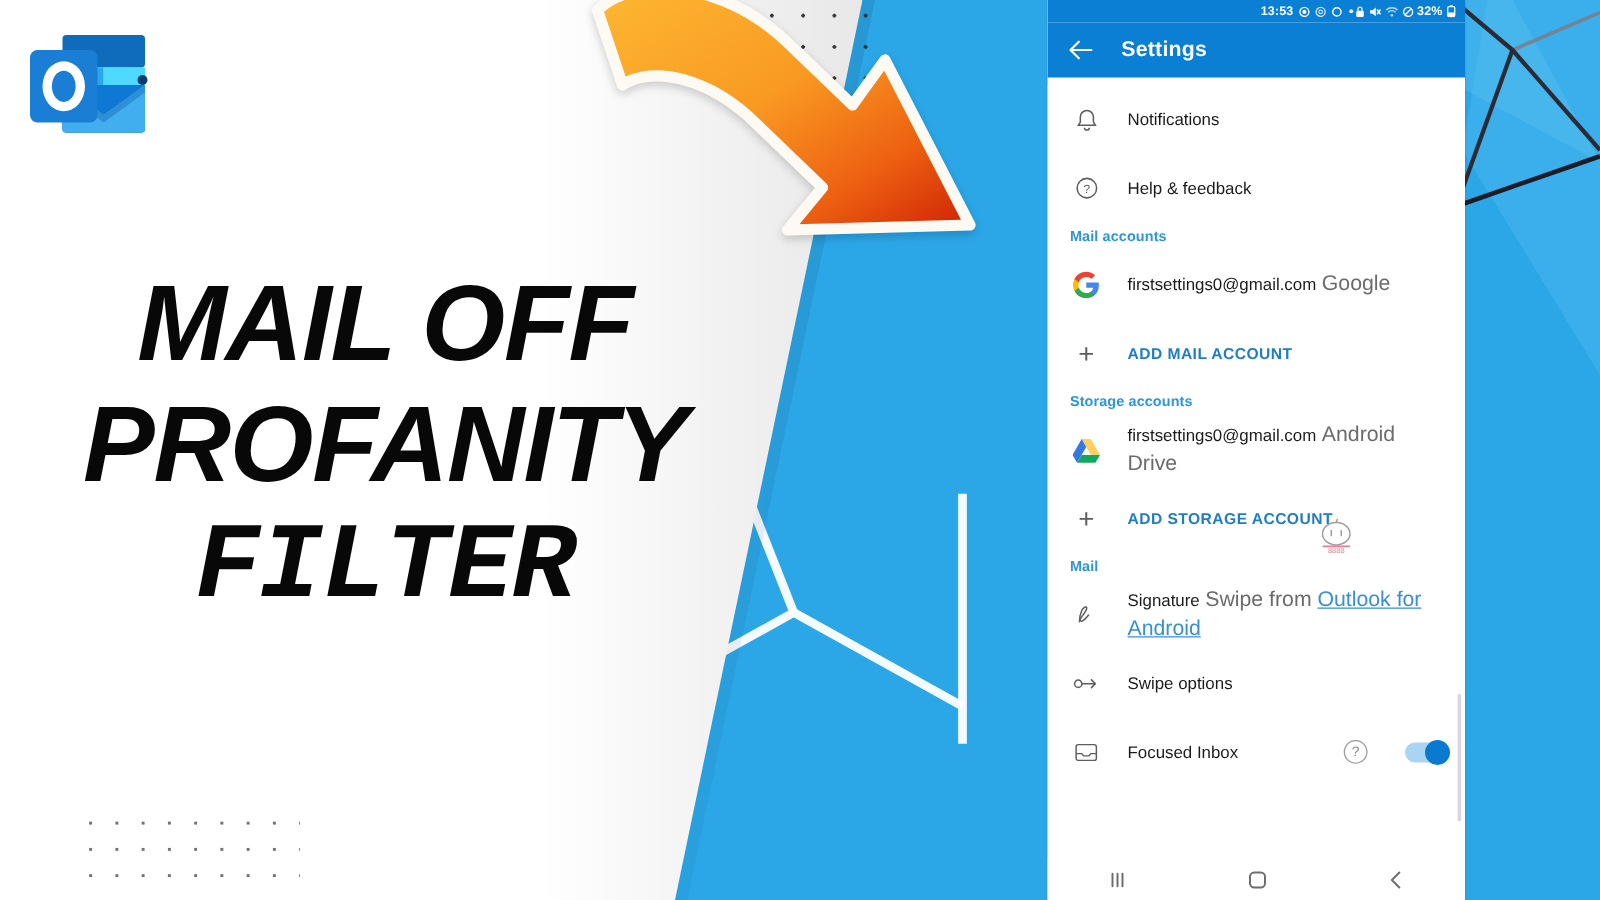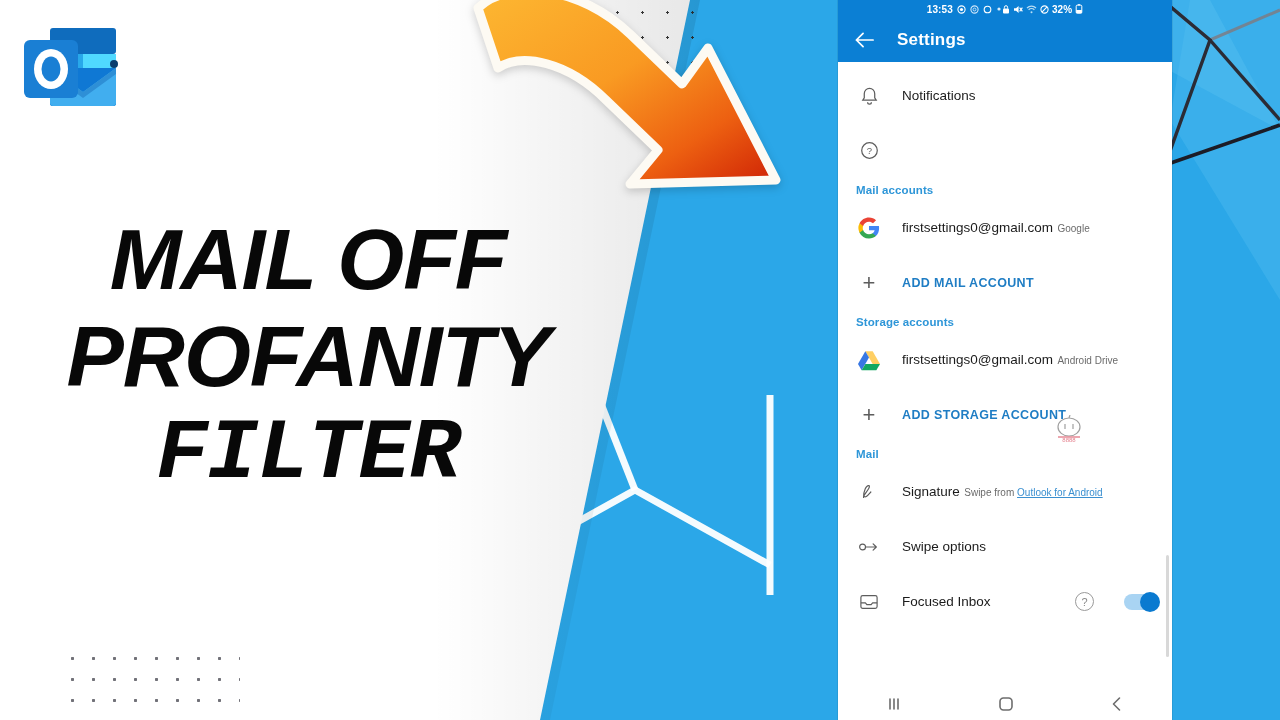--- a/index.html
+++ b/index.html
@@ -120,21 +120,21 @@
     overflow: hidden;
     box-shadow: 0 0 0 1px rgba(0,0,0,.07);
   }
   .statusbar {
     position: relative;
     height: 18px;
     background: #0b7fd4;
     color: #fff;
     display: flex;
     align-items: center;
-    justify-content: center;
+    justify-content: flex-end;
     padding: 0 7px;
     font-size: 10px;
     font-weight: bold;
     letter-spacing: .1px;
   }
   .sb-left { display: flex; align-items: center; gap: 4px; }
   .sb-right { display: flex; align-items: center; gap: 3px; }
   .sb-icon { display: inline-flex; align-items: center; }
   .appbar {
     height: 44px;
@@ -171,21 +171,21 @@
     justify-content: center;
     color: #5d5d5d;
   }
   .row .txtcol { flex: 1; min-width: 0; }
   .row .title {
     font-size: 13.5px;
     color: #1b1b1b;
     line-height: 1.25;
   }
   .row .sub {
-    font-size: 10px;
+    font-size: 17px;
     color: #6b6b6b;
     line-height: 1.3;
     margin-top: 1px;
   }
   .row .sub a {
     color: #3a8fd0;
     text-decoration: underline;
   }
   .row.action .title {
     color: #1f7dc4;
@@ -408,20 +408,21 @@
         <span class="txtcol"><span class="title">Notifications</span></span>
       </div>
 
       <div class="row">
         <span class="ico">
           <svg width="19" height="19" viewBox="0 0 20 20">
               <circle cx="10" cy="10" r="8.2" fill="none" stroke="#5d5d5d" stroke-width="1.3"></circle>
               <text x="10" y="14" font-size="10" text-anchor="middle" fill="#5d5d5d" font-family="Liberation Sans, sans-serif">?</text>
             </svg>
         </span>
+        <span class="txtcol"><span class="title">Help &amp; feedback</span></span>
       </div>
 
       <div class="section-head">Mail accounts</div>
 
       <div class="row">
         <span class="ico">
           <svg class="gicon" viewBox="0 0 24 24">
             <path fill="#4285F4" d="M23 12.25c0-.82-.07-1.6-.21-2.36H12v4.47h6.17a5.3 5.3 0 0 1-2.29 3.48v2.9h3.7C21.74 18.72 23 15.77 23 12.25z"></path>
             <path fill="#34A853" d="M12 23.5c3.1 0 5.7-1.03 7.6-2.78l-3.7-2.9c-1.03.69-2.35 1.1-3.9 1.1-3 0-5.53-2.02-6.44-4.74H1.7v2.99A11.49 11.49 0 0 0 12 23.5z"></path>
             <path fill="#FBBC05" d="M5.56 14.18a6.9 6.9 0 0 1 0-4.36V6.83H1.7a11.5 11.5 0 0 0 0 10.34l3.86-2.99z"></path>

